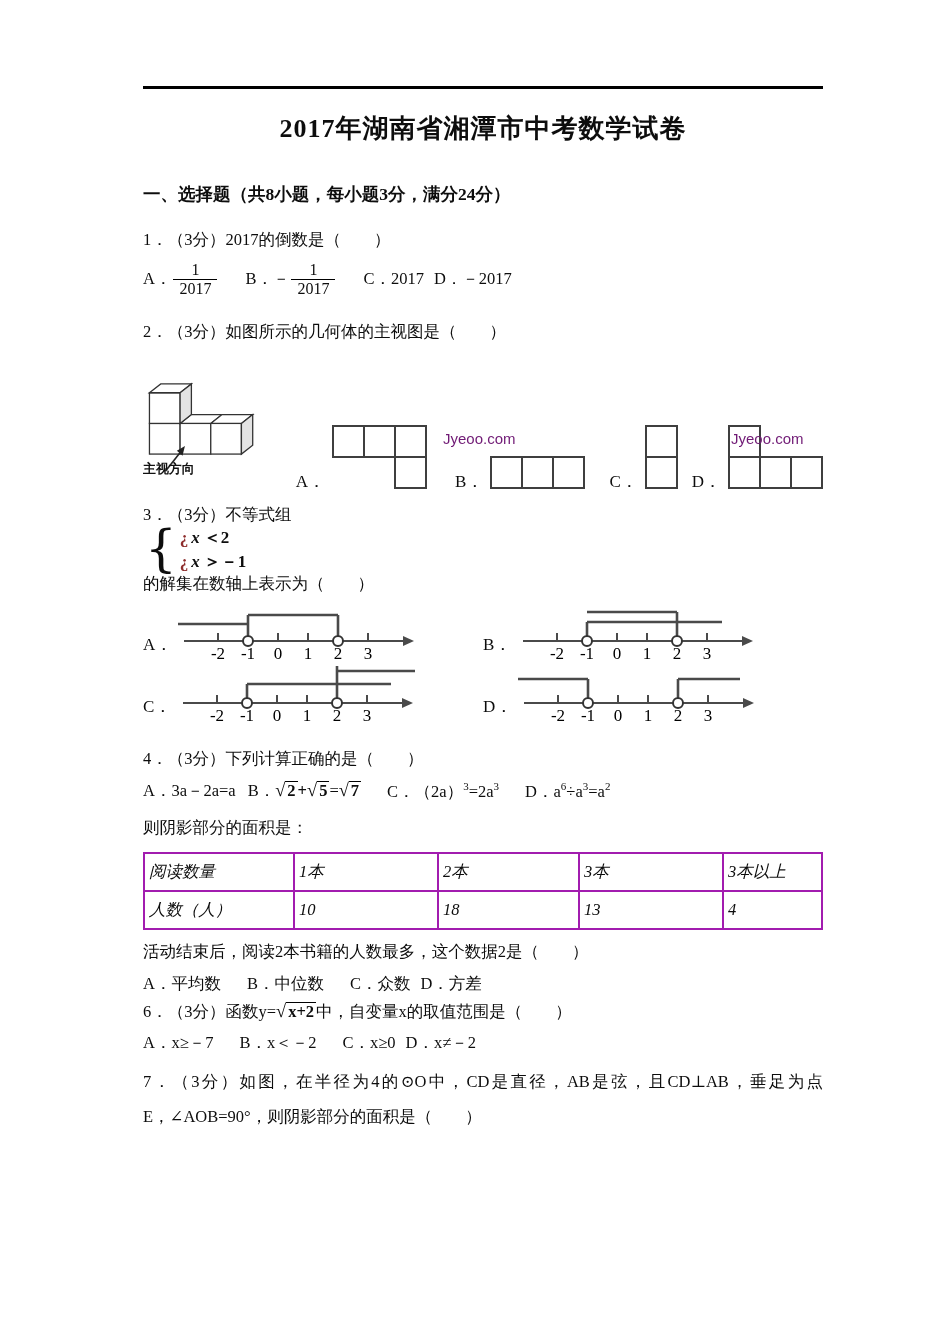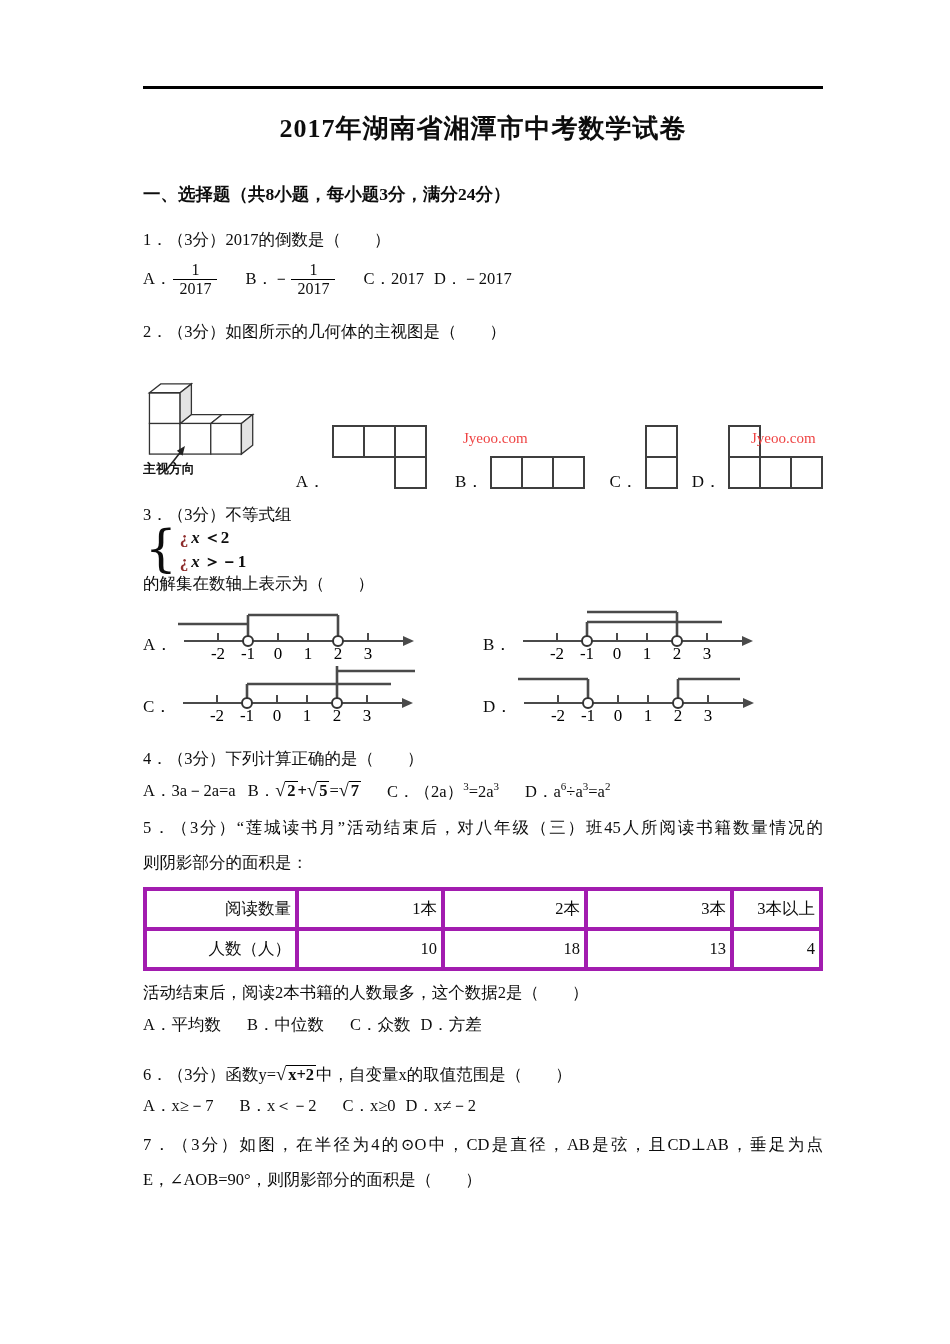--- a/index.html
+++ b/index.html
@@ -12,42 +12,42 @@
   p.stem{margin:22px 0 0 0;font-size:16.5px;line-height:1.45;}
   .optline{margin:9px 0 0 0;font-size:16.5px;display:flex;align-items:center;flex-wrap:nowrap;}
   .optline .gap{display:inline-block;width:26px;}
   .frac{display:inline-block;text-align:center;line-height:1.12;vertical-align:middle;margin:0 2px;}
   .frac .num{display:block;font-size:16px;padding:0 8px;}
   .frac .den{display:block;font-size:16px;border-top:1.6px solid #000;padding:0 6px;font-family:Liberation Serif, serif;}
   
   .figrow{position:relative;margin:8px 0 0 0;display:flex;align-items:flex-end;}
   .figrow .optgrp{display:flex;align-items:flex-end;margin-left:14px;}
   .optletter{font-size:17px;margin-right:6px;line-height:1;}
-  .wm{position:absolute;color:#ef4444;font-size:15px;font-family:Liberation Serif, serif;margin-left:20px;}
+  .wm{position:absolute;color:#701a75;font-size:15px;font-family:Liberation Sans, sans-serif;}
   
   .q3row{margin:14px 0 0 0;display:flex;align-items:flex-start;font-size:16.5px;flex-direction:column;}
   .sys{display:inline-flex;align-items:center;margin:0 2px;}
   .brace{font-size:50px;font-weight:300;line-height:0.9;font-family:"DejaVu Serif",serif;}
   .sysrows{display:flex;flex-direction:column;row-gap:1px;font-size:17px;padding-left:3px;}
   .sysrows .srow{display:flex;align-items:baseline;white-space:pre;}
   .qmark{color:#8e2d2c;font-weight:bold;margin-right:3px;}
   .mvar{font-style:italic;font-weight:bold;margin-right:4px;}
   .mrel{font-weight:bold;}
   .nlgrid{margin:8px 0 0 0;display:grid;grid-template-columns:340px 340px;row-gap:2px;}
   .nlcell{display:flex;align-items:flex-end;}
   .nlcell .optletter{margin-bottom:10px;}
   
   .mline{white-space:pre;}
   .sqrtb{font-weight:bold;white-space:nowrap;}
   .sqrtb .rs{font-size:1.12em;}
   .rad{display:inline-block;border-top:1.8px solid #000;padding:0 2px;line-height:1.15;}
   sup{font-size:11px;}
   
   table.q5t{margin:12px 0 0 0;border-collapse:collapse;width:680px;font-size:16.5px;}
-  table.q5t td{border:4px solid #a21caf;height:36px;text-align:right;padding:0 4px;}
+  table.q5t td{border:2px solid #a21caf;height:36px;text-align:left;padding:0 4px;font-style:italic;}
   table.q5t td.c0{width:140px;}
   table.q5t td.c1{width:134px;}
   table.q5t td.c2{width:131px;}
   table.q5t td.c3{width:134px;}
   
   .jline{display:block;text-align:justify;text-align-last:justify;}
   .jlast{display:block;}
   svg .ln{stroke:#4a4a4a;stroke-width:2;fill:none;}
   svg .bar{stroke:#4a4a4a;stroke-width:2.6;fill:none;}
   svg .cube{stroke:#333;stroke-width:1.6;fill:#fff;}
@@ -294,21 +294,20 @@
       <span class="sqrtb"><span class="rs">√</span><span class="rad">5</span></span>
       <span>=</span>
       <span class="sqrtb"><span class="rs">√</span><span class="rad">7</span></span>
       <span class="gap"></span>
       <span><span>C．（2a）</span><sup>3</sup><span>=2a</span><sup>3</sup></span>
       <span class="gap"></span>
       <span><span>D．a</span><sup>6</sup><span>÷a</span><sup>3</sup><span>=a</span><sup>2</sup></span>
     </div>
 
     <p class="stem" style="margin-top:14px;">
-      <span class="jline">5．（3分）“莲城读书月”活动结束后，对八年级（三）班45人所阅读书籍数量情况的</span>
       <span class="jlast" style="margin-top:11px;">则阴影部分的面积是：</span>
     </p>
 
     <table class="q5t">
       <tbody>
         <tr>
           <td class="c0">阅读数量</td>
           <td class="c1">1本</td>
           <td class="c2">2本</td>
           <td class="c3">3本</td>
@@ -328,21 +327,21 @@
     <div class="optline">
       <span>A．平均数</span>
       <span class="gap"></span>
       <span>B．中位数</span>
       <span class="gap"></span>
       <span>C．众数</span>
       <span style="width:10px;display:inline-block;"></span>
       <span>D．方差</span>
     </div>
 
-    <div class="optline" style="margin-top:28px;">
+    <div class="optline" style="margin-top:6px;">
       <span>6．（3分）函数y=</span>
       <span class="sqrtb"><span class="rs">√</span><span class="rad">x+2</span></span>
       <span>中，自变量x的取值范围是（　　）</span>
     </div>
     <div class="optline">
       <span>A．x≥－7</span>
       <span class="gap"></span>
       <span>B．x＜－2</span>
       <span class="gap"></span>
       <span>C．x≥0</span>

